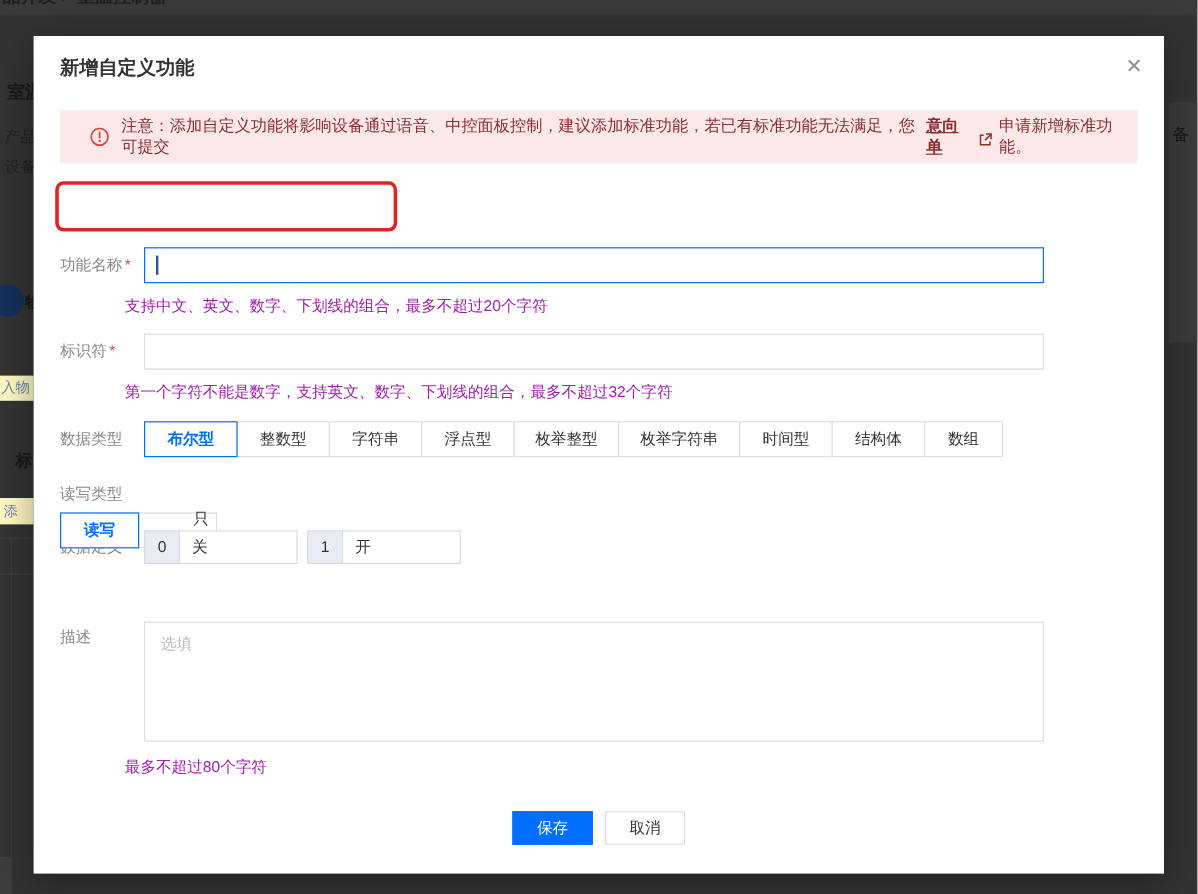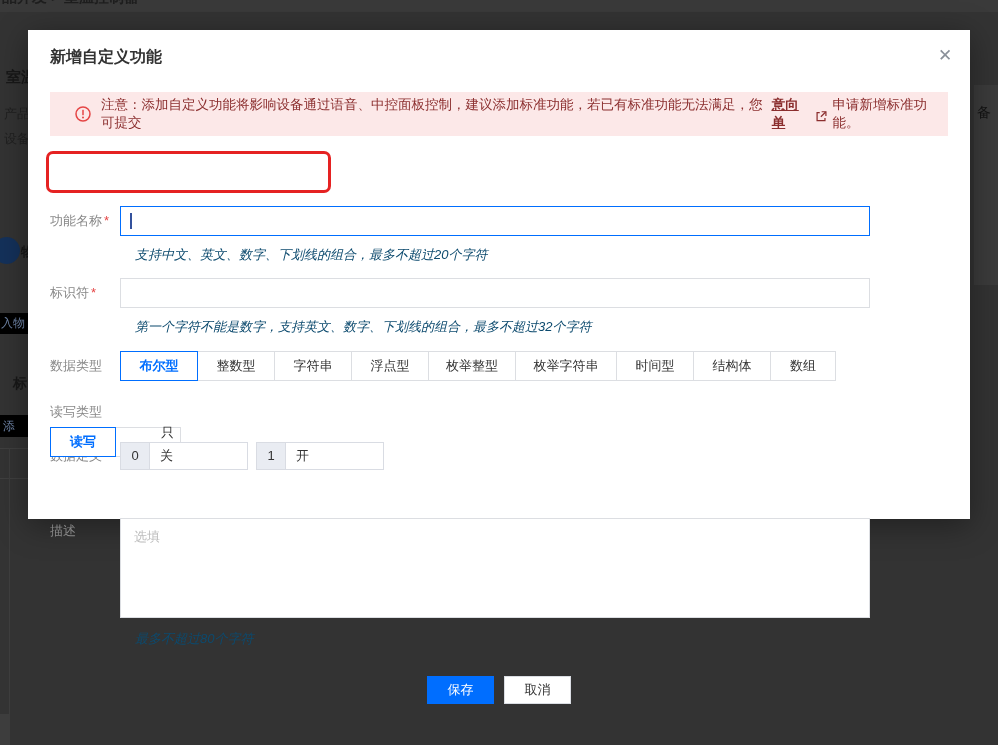--- a/index.html
+++ b/index.html
@@ -9,44 +9,44 @@
 
   
   .topbar { position:absolute; left:0; top:0; width:998px; height:12px; background:#3a3a3a; overflow:hidden; }
   .topbar .crumb { position:absolute; left:2px; top:-12px; font-size:15px; font-weight:700; color:#1e1e1e; white-space:nowrap; }
   .bg-item { position:absolute; white-space:nowrap; color:#181818; }
   .bg-title { left:6px; top:68px; font-size:15px; font-weight:700; }
   .bg-prod { left:4px; top:105px; font-size:13px; color:#212121; }
   .bg-dev  { left:4px; top:130px; font-size:13px; color:#212121; }
   .bg-circle { position:absolute; left:-7px; top:237px; width:27px; height:27px; border-radius:50%; background:#14315a; }
   .bg-model { left:21px; top:243px; font-size:13px; font-weight:700; }
-  .bg-btn { position:absolute; left:0; background:#000000; color:#7086a9; font-size:12px; overflow:hidden; }
+  .bg-btn { position:absolute; left:0; background:#fef9c3; color:#7086a9; font-size:12px; overflow:hidden; }
   .bg-import { top:313px; width:28px; height:21px; line-height:21px; padding-left:1px; }
   .bg-standard { left:13px; top:375px; font-size:14px; font-weight:700; }
   .bg-add { top:415px; width:28px; height:22px; line-height:22px; padding-left:3px; }
   .bg-tableline { position:absolute; left:0; width:28px; height:1px; background:#3f3f3f; }
   .bg-vline { position:absolute; left:9px; top:448px; width:1px; height:280px; background:#3d3d3d; }
   .bg-right-panel { position:absolute; left:974px; top:85px; width:24px; height:200px; background:#3b3b3b; }
   .bg-right-dev { left:977px; top:104px; font-size:14px; color:#141414; }
   .bg-bottom-sliver { position:absolute; left:0; top:714px; width:10px; height:31px; background:#3d3d3d; }
 
   
-  .modal { position:absolute; left:28px; top:30px; width:942px; height:489px; background:#ffffff; box-shadow:0 6px 30px rgba(0,0,0,0.38); }
+  .modal { position:absolute; left:28px; top:30px; width:942px; height:698px; background:#ffffff; box-shadow:0 6px 30px rgba(0,0,0,0.38); }
   .modal-title { position:absolute; left:22px; top:17px; font-size:16px; font-weight:700; color:#333; }
   .close-btn { position:absolute; right:14px; top:15px; width:22px; height:22px; font-size:17px; line-height:22px; text-align:center; color:#8a9099; cursor:pointer; }
 
   .banner { position:absolute; left:22px; top:62px; width:898px; height:44px; background:#fce8e8; display:flex; align-items:center; padding-left:25px; font-size:13.5px; color:#8b2e2e; }
   .banner .bicon { width:16px; height:16px; margin-right:10px; flex:0 0 16px; }
   .banner .blink { font-weight:700; text-decoration:underline; cursor:pointer; margin:0 4px 0 4px; }
   .banner .ext-icon { width:13px; height:13px; margin:0 5px 0 1px; color:#8b2e2e; cursor:pointer; position:relative; top:2px; }
 
   .row { position:absolute; left:22px; display:flex; align-items:flex-start; }
   .rlabel { width:70px; font-size:13px; color:#888888; white-space:nowrap; }
   .req { color:#e54545; margin-left:2px; }
-  .helper { position:absolute; left:107px; font-size:13px; color:#0c4a6e; white-space:nowrap;font-style:italic; }
+  .helper { position:absolute; left:76px; font-size:13px; color:#a21caf; white-space:nowrap; }
 
   
   .seg { display:flex; }
   .seg .opt { height:100%; border:1px solid #dcdee2; background:#fff; color:#333; font-size:13px; display:flex; align-items:center; justify-content:center; margin-left:-1px; cursor:pointer; position:relative; }
   .seg .opt:first-child { margin-left:0; }
   .seg .opt.selected { border-color:#006eff; color:#006eff; font-weight:700; z-index:2; }
 
   .text-input { height:30px; border:1px solid #dcdee2; background:#fff; font-size:13px; padding:0 10px; color:#333; outline:none; font-family:inherit; }
   .text-input.focused { border-color:#006eff; padding-left:9px; }
   .caret { display:inline-block; width:2px; height:16px; background:#33519c; position:relative; top:6px; }

